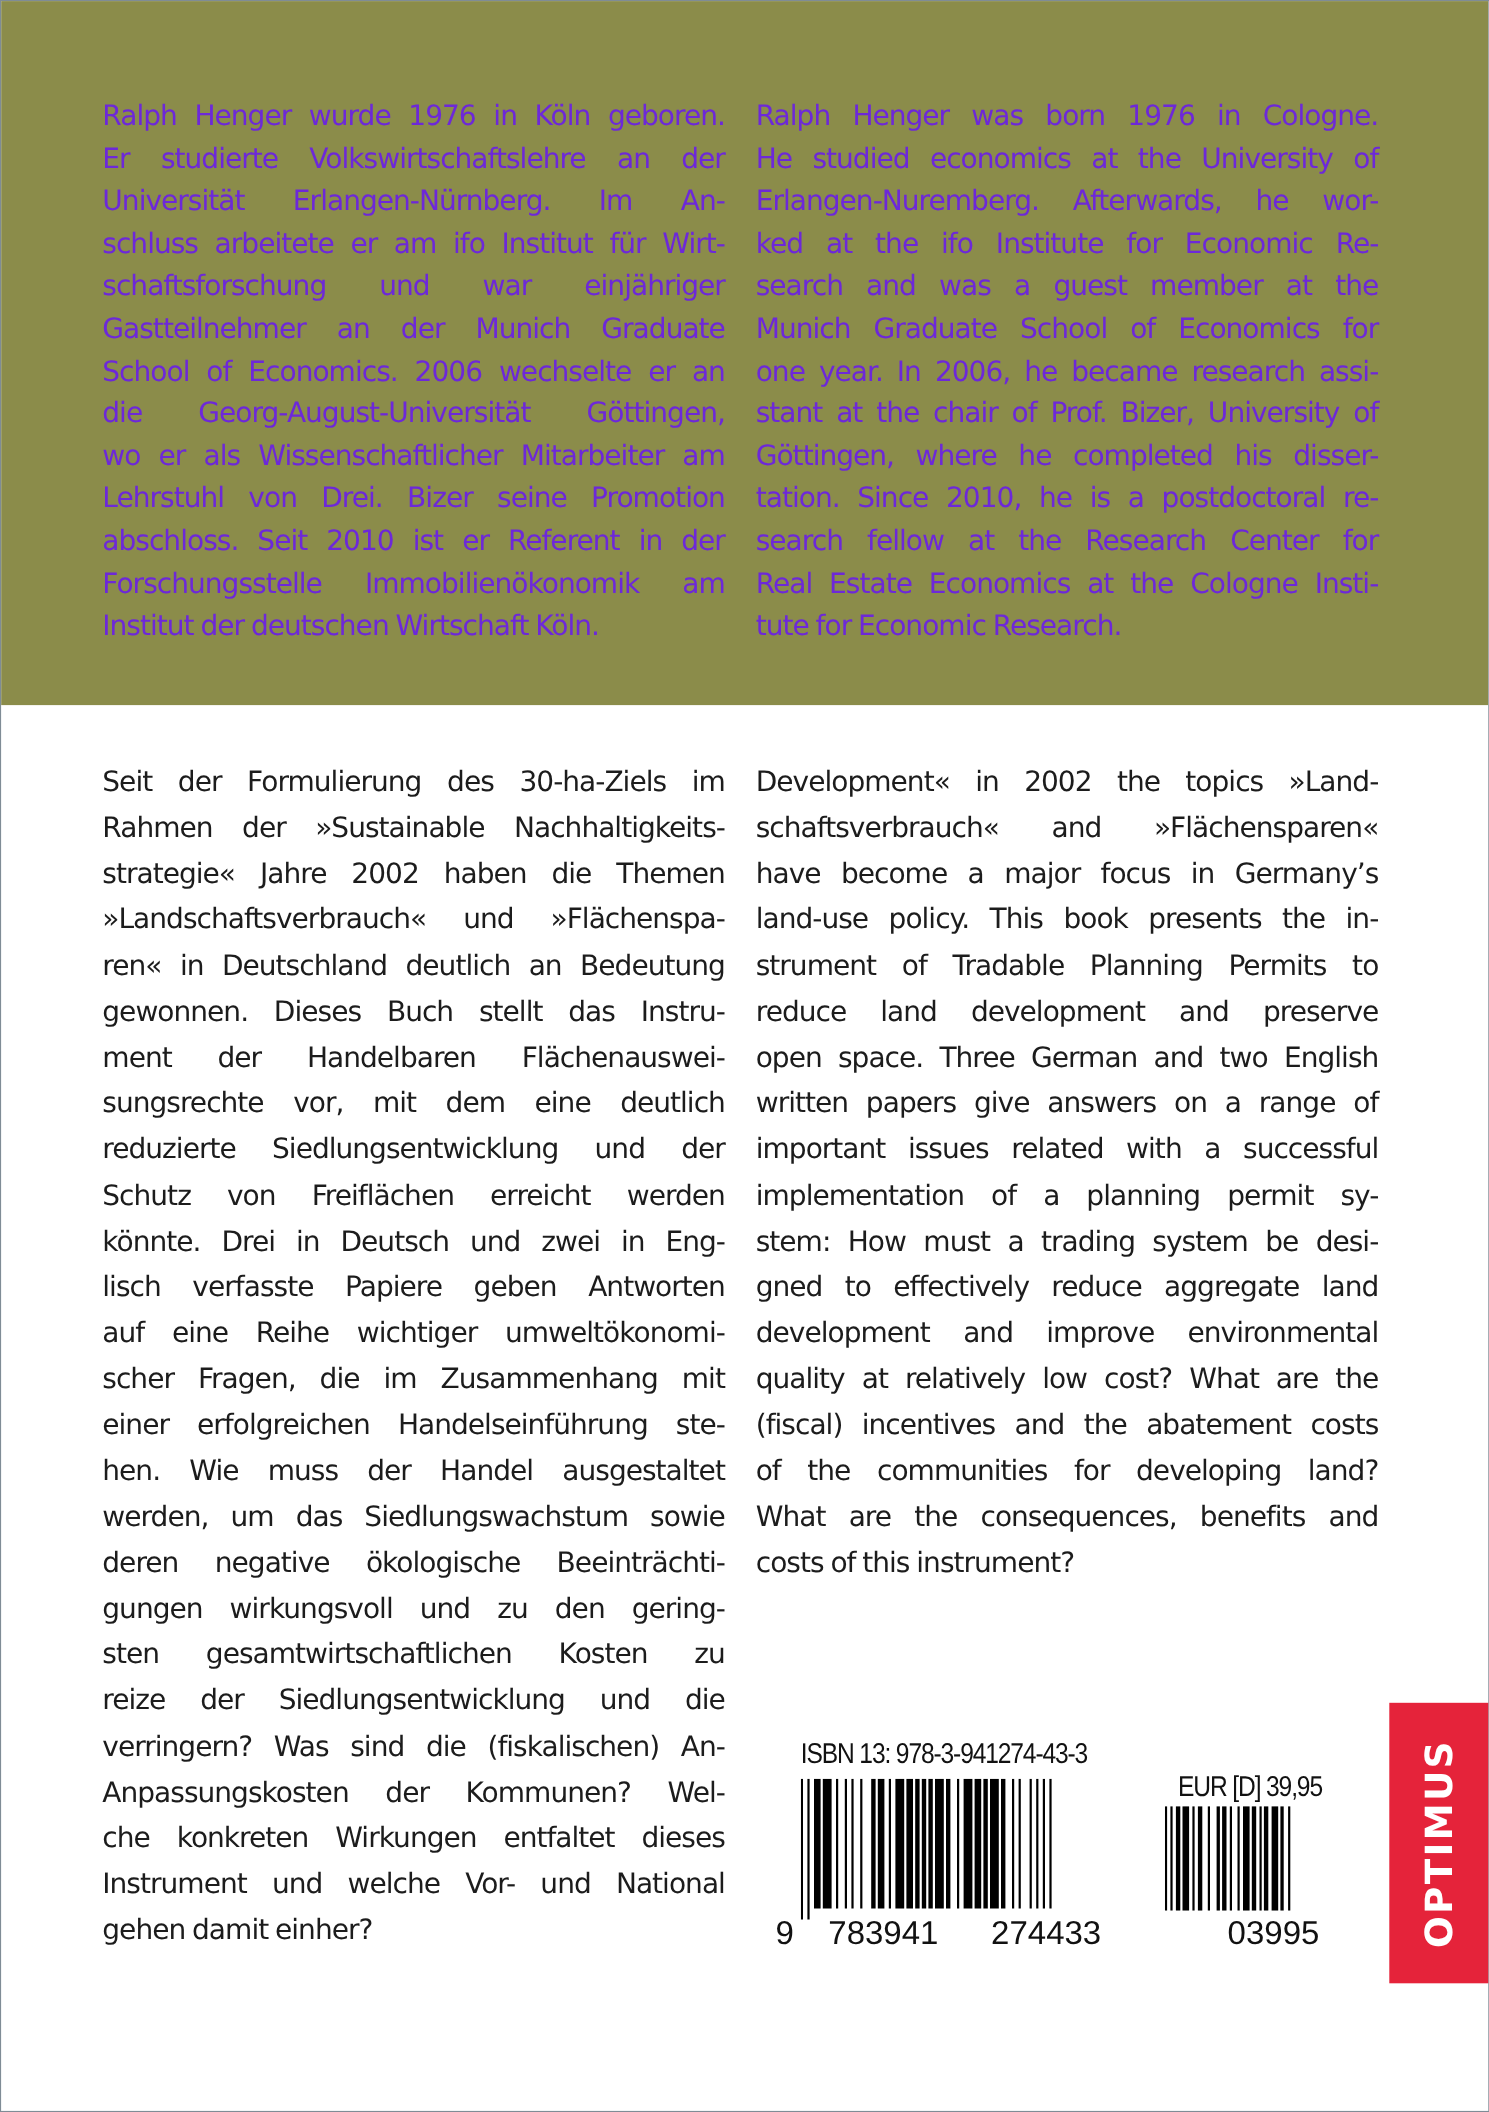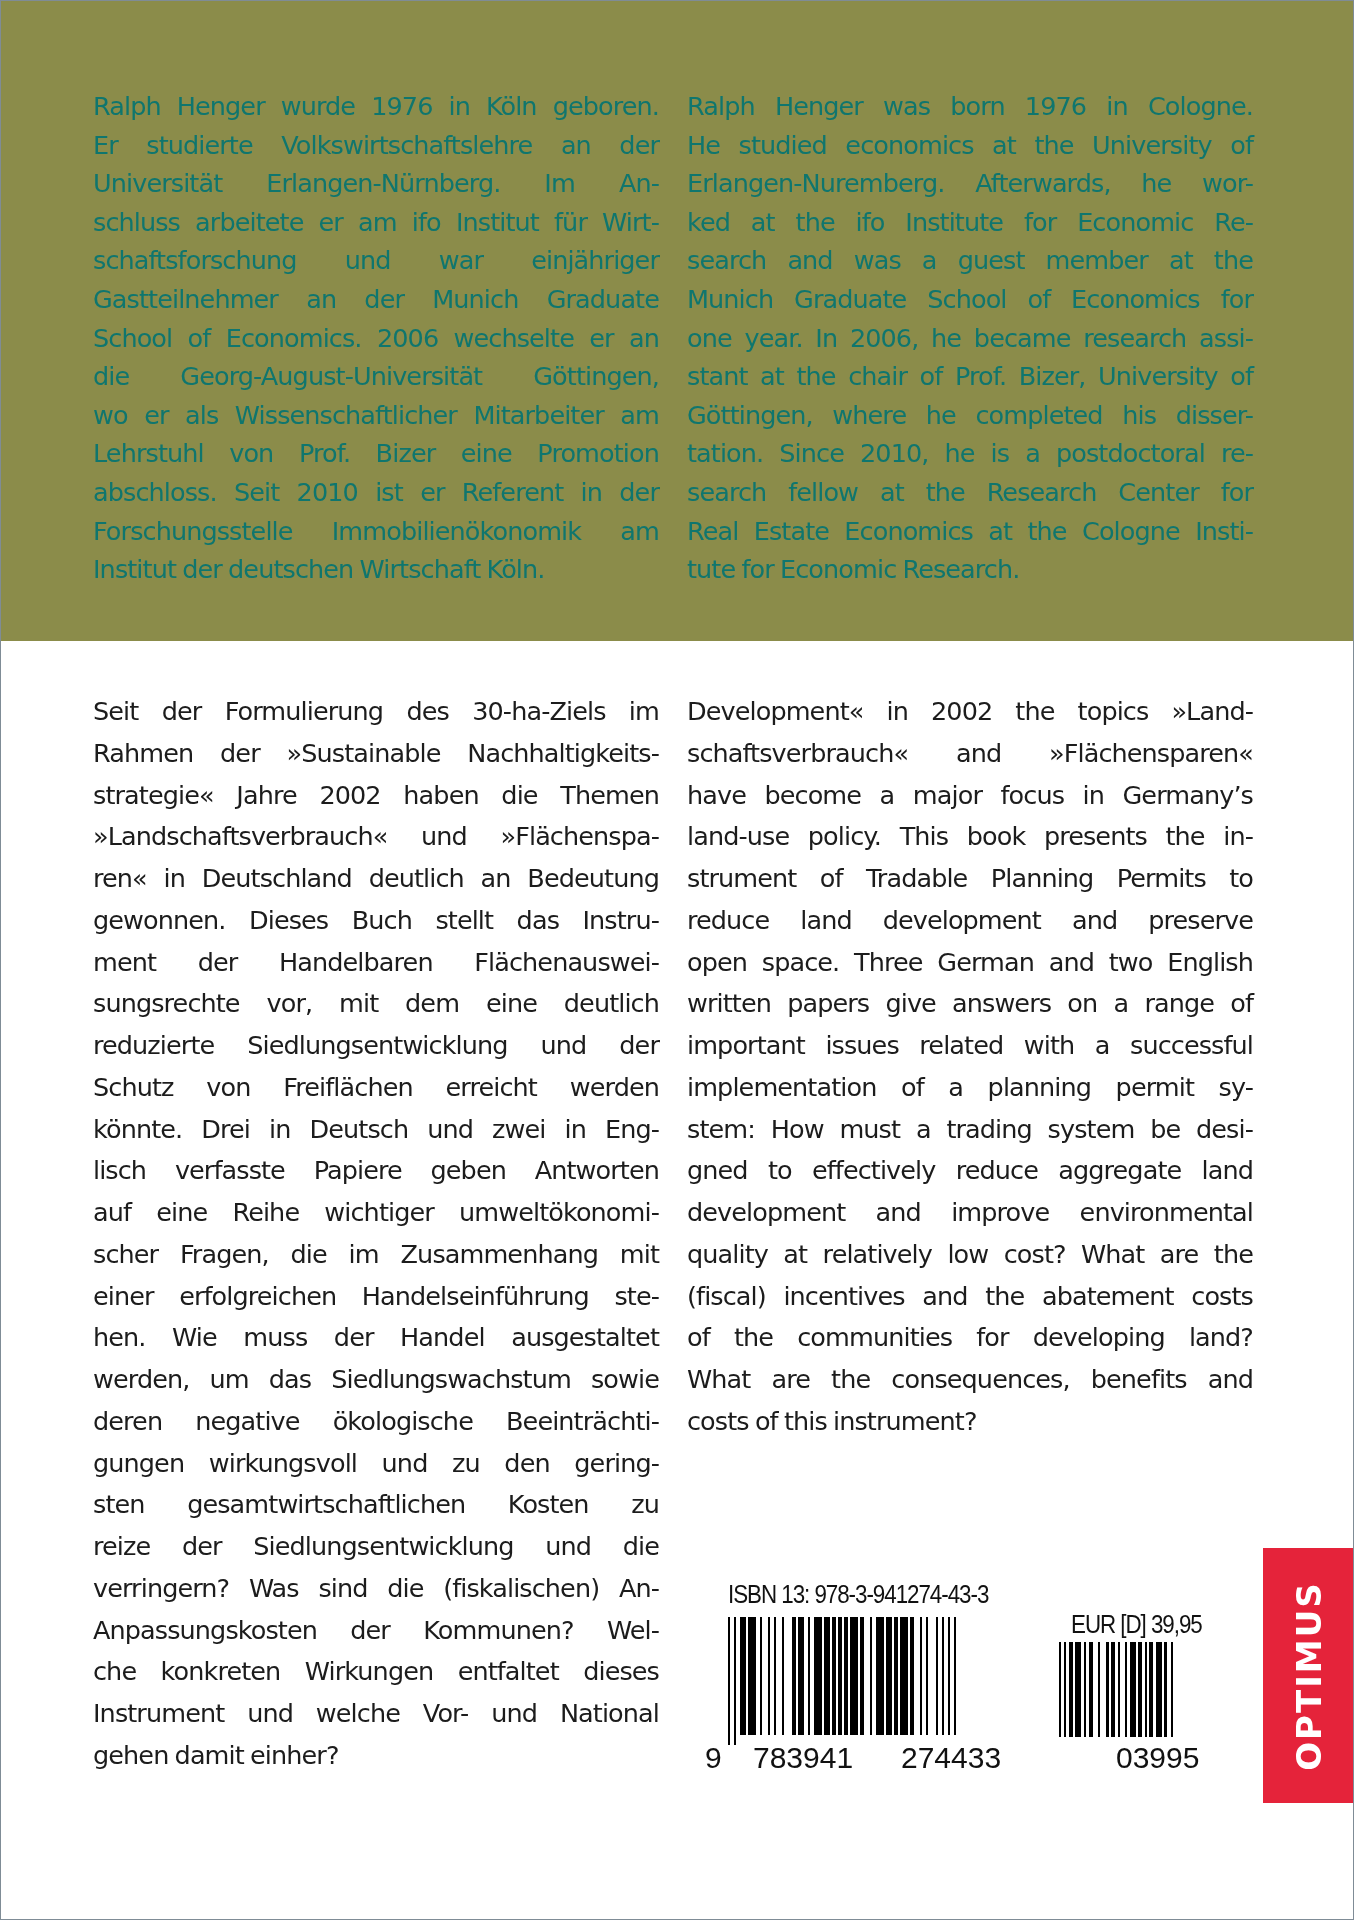--- a/index.html
+++ b/index.html
@@ -22,21 +22,21 @@
   .col .line {
     display: block;
     white-space: nowrap;
     text-align: justify;
     text-align-last: justify;
     overflow: visible;
   }
   .col .line.last { text-align-last: left; }
   .top .line { height: 38.6px; line-height: 38.6px; }
   .bottom .line { height: 41.75px; line-height: 41.75px; }
-  .top { color: #0f766e; top: 86px; }
+  .top { color: #6d28d9; top: 86px; }
   .bottom { color: #1c1c1c; top: 690px; }
   .c-left { left: 92px; width: 566px; }
   .c-right { left: 686px; width: 566px; }
 
   
   .isbn-text {
     position: absolute; left: 727px; top: 1578px;
     font-family: "Liberation Sans", sans-serif; font-size: 26px;
     letter-spacing: -1.2px; color: #111; transform: scaleX(0.86); transform-origin: left top;
   }
@@ -70,21 +70,21 @@
   <div class="col top c-left">
       <span class="line">Ralph Henger wurde 1976 in Köln geboren.</span>
       <span class="line">Er studierte Volkswirtschaftslehre an der</span>
       <span class="line">Universität Erlangen-Nürnberg. Im An-</span>
       <span class="line">schluss arbeitete er am ifo Institut für Wirt-</span>
       <span class="line">schaftsforschung und war einjähriger</span>
       <span class="line">Gastteilnehmer an der Munich Graduate</span>
       <span class="line">School of Economics. 2006 wechselte er an</span>
       <span class="line">die Georg-August-Universität Göttingen,</span>
       <span class="line">wo er als Wissenschaftlicher Mitarbeiter am</span>
-      <span class="line">Lehrstuhl von Prof. Bizer eine Promotion</span>
+      <span class="line">Lehrstuhl von Drei. Bizer seine Promotion</span>
       <span class="line">abschloss. Seit 2010 ist er Referent in der</span>
       <span class="line">Forschungsstelle Immobilienökonomik am</span>
       <span class="line last">Institut der deutschen Wirtschaft Köln.</span>
     </div>
   <div class="col top c-right">
       <span class="line">Ralph Henger was born 1976 in Cologne.</span>
       <span class="line">He studied economics at the University of</span>
       <span class="line">Erlangen-Nuremberg. Afterwards, he wor-</span>
       <span class="line">ked at the ifo Institute for Economic Re-</span>
       <span class="line">search and was a guest member at the</span>

